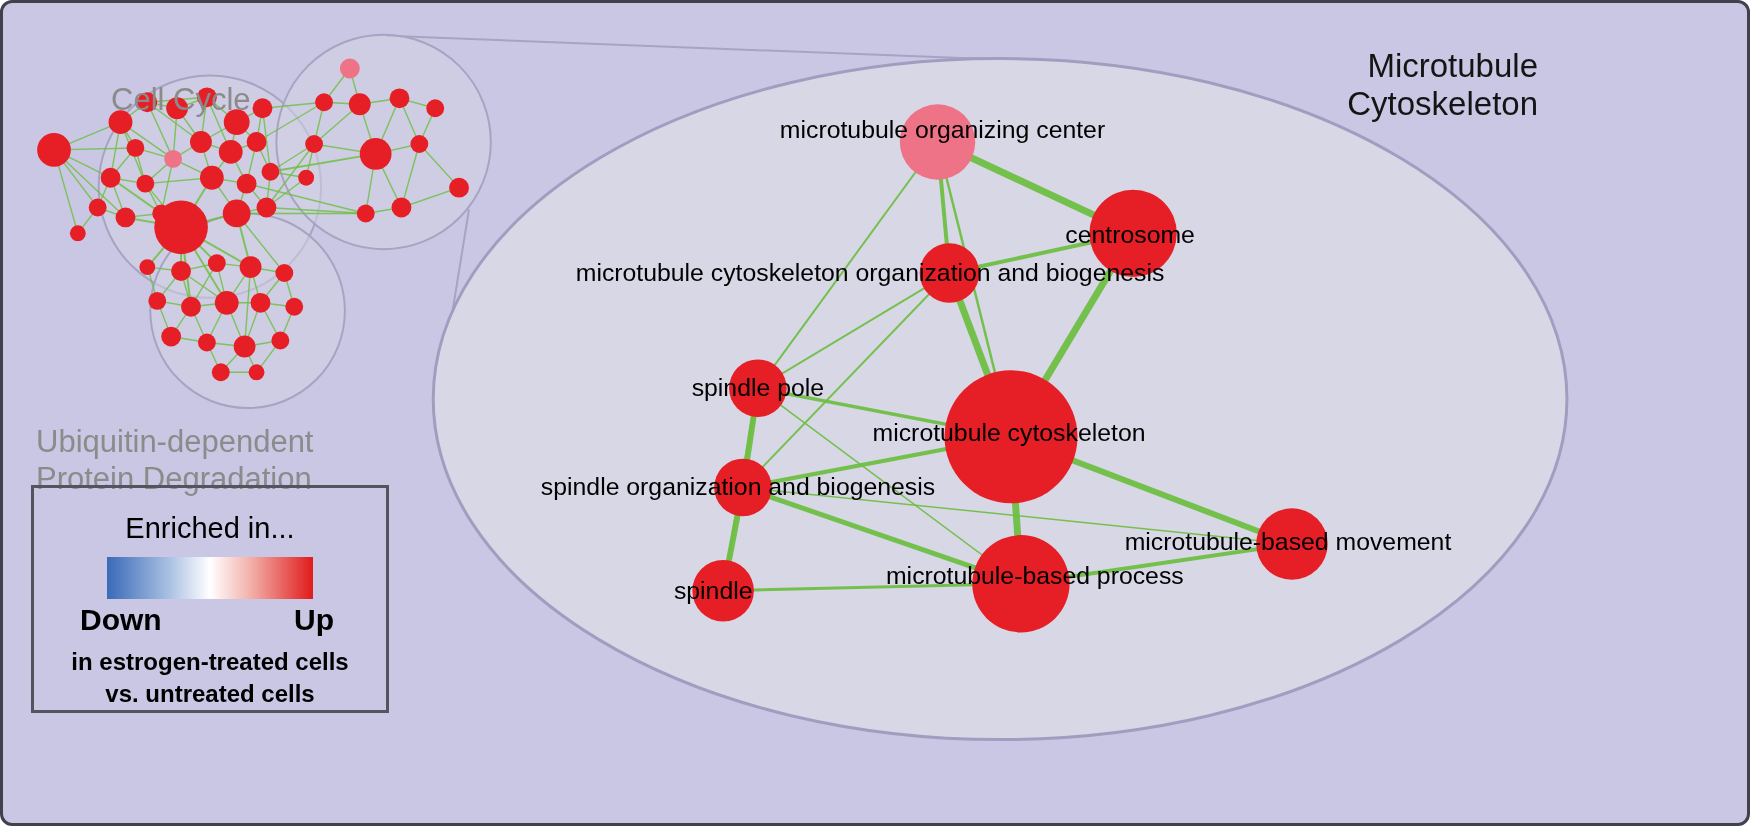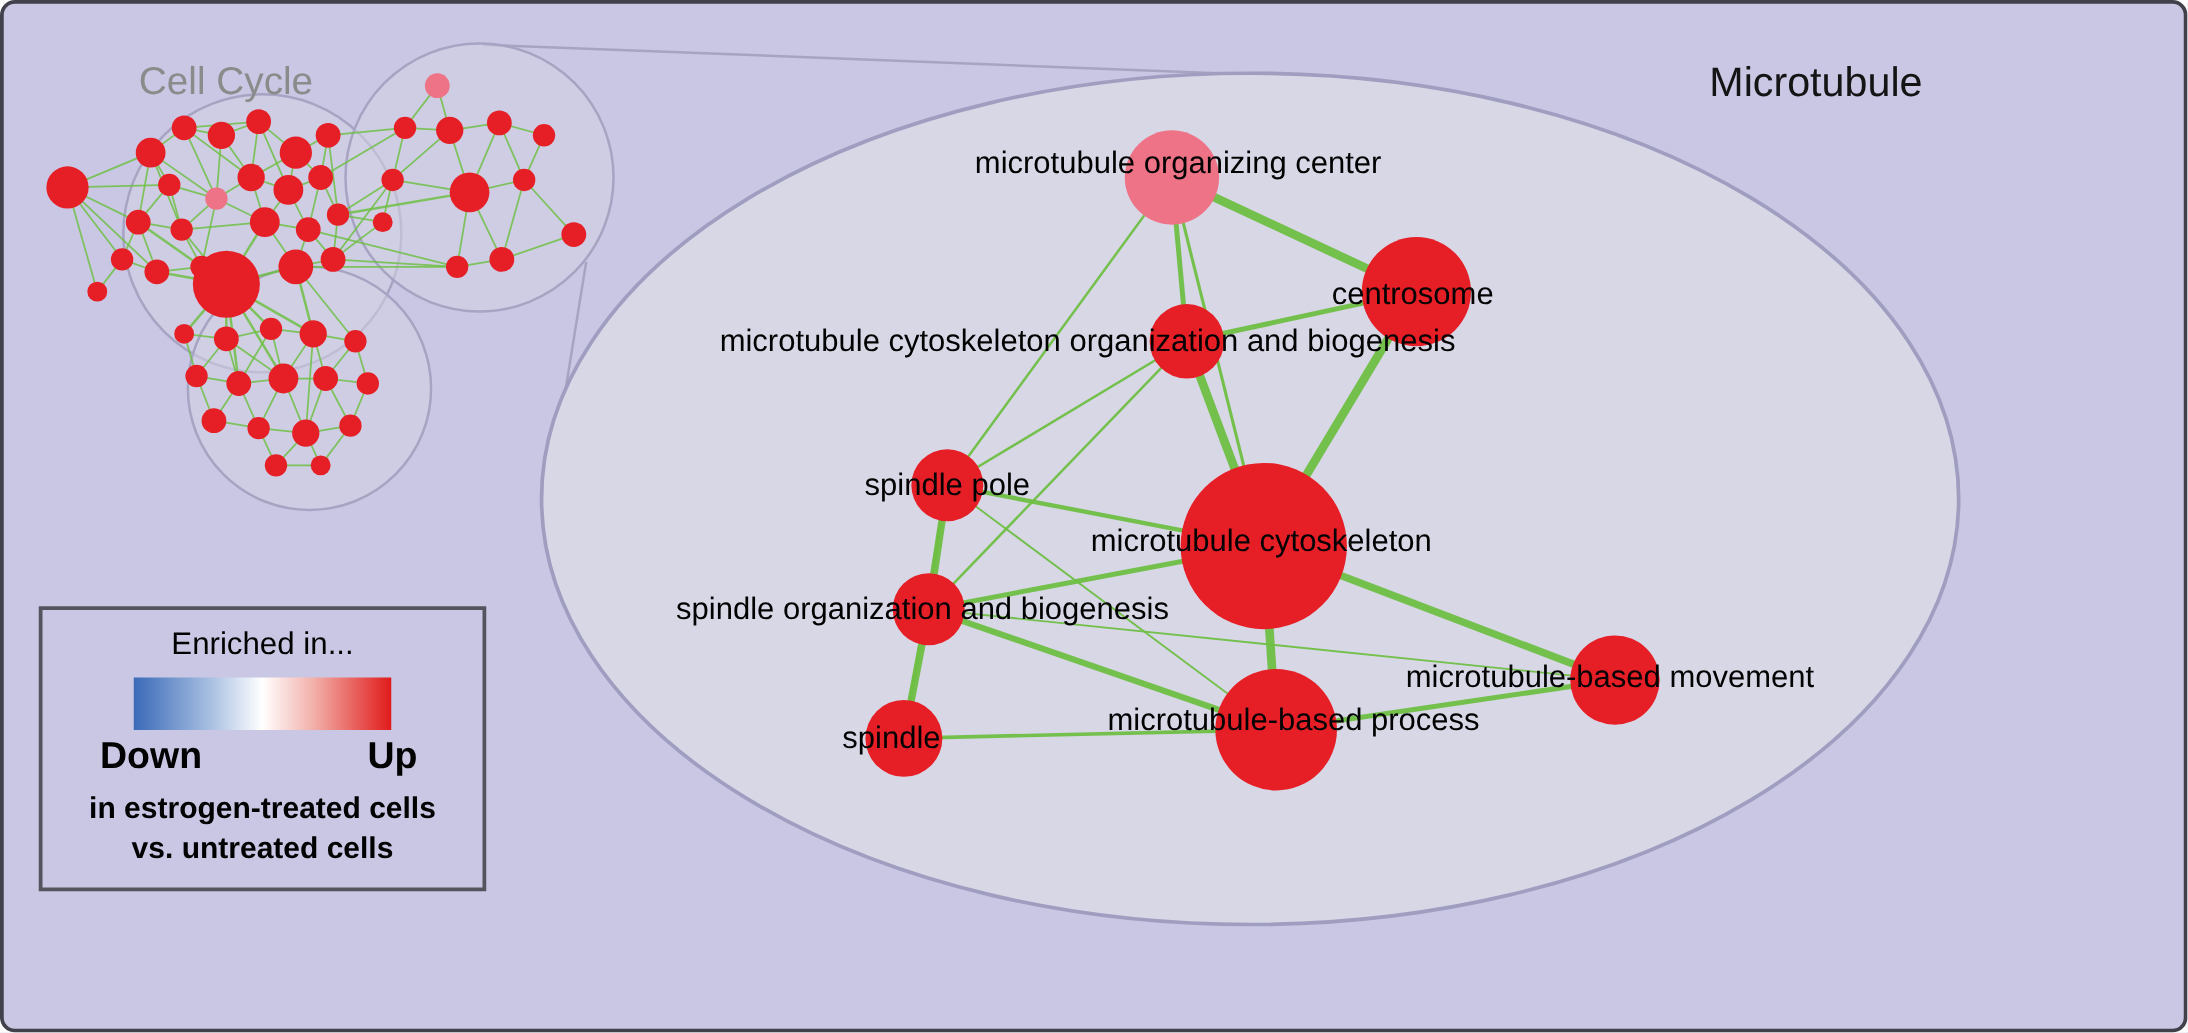--- a/index.html
+++ b/index.html
@@ -19,20 +19,21 @@
     font-family: "Liberation Sans", sans-serif;
     font-size: 25px;
     fill: #000000;
   }
   .cluster-label {
     position: absolute;
     color: #8b8b8b;
     font-size: 31px;
     line-height: 1.18;
     white-space: nowrap;
+    margin-top: 35px;
   }
   .cluster-label.cell-cycle { left: 108px; top: 44px; }
   .cluster-label.ubiquitin  { left: 33px;  top: 386px; }
   .zoom-title {
     position: absolute;
     left: 1245px;
     top: 44px;
     width: 290px;
     text-align: right;
     font-size: 33px;
@@ -43,21 +44,21 @@
     position: absolute;
     left: 28px;
     top: 482px;
     width: 358px;
     height: 228px;
     border: 3px solid #54545f;
     box-sizing: border-box;
     text-align: center;
     color: #000000;
   }
-  .legend-title { font-size: 25px; margin-top: 13px; }
+  .legend-title { font-size: 29px; margin-top: 24px; }
   .legend-gradient {
     width: 206px;
     height: 42px;
     margin: 12px auto 4px auto;
   }
   .legend-scale {
     display: flex;
     justify-content: space-between;
     padding: 0 52px 0 46px;
     font-size: 30px;
@@ -299,23 +300,28 @@
       <text x="757" y="396" text-anchor="middle" class="node-label">spindle pole</text>
       <text x="1010" y="441" text-anchor="middle" class="node-label">microtubule cytoskeleton</text>
       <text x="737" y="496" text-anchor="middle" class="node-label">spindle organization and biogenesis</text>
       <text x="1291" y="551" text-anchor="middle" class="node-label">microtubule-based movement</text>
       <text x="1036" y="585" text-anchor="middle" class="node-label">microtubule-based process</text>
       <text x="712" y="600" text-anchor="middle" class="node-label">spindle</text>
     </svg>
 
   <div class="cluster-label cell-cycle" style="color: rgb(139, 139, 139);">Cell Cycle</div>
 
+  <div class="cluster-label ubiquitin" style="color: rgb(139, 139, 139);">
+    <div>Ubiquitin-dependent</div>
+    <div>Protein Degradation</div>
+  </div>
 
   <div class="zoom-title">
     <div>Microtubule</div>
+    <div>Cytoskeleton</div>
   </div>
 
   <div class="legend" style="border-color: rgb(84, 84, 95);">
     <div class="legend-title">Enriched in...</div>
     <div class="legend-gradient" id="legend-gradient" style="background: linear-gradient(to right, rgb(58, 106, 184) 0%, rgb(169, 192, 226) 30%, rgb(255, 255, 255) 50%, rgb(242, 175, 169) 70%, rgb(224, 27, 27) 100%);"></div>
     <div class="legend-scale">
       <span>Down</span>
       <span>Up</span>
     </div>
     <div class="legend-caption">

